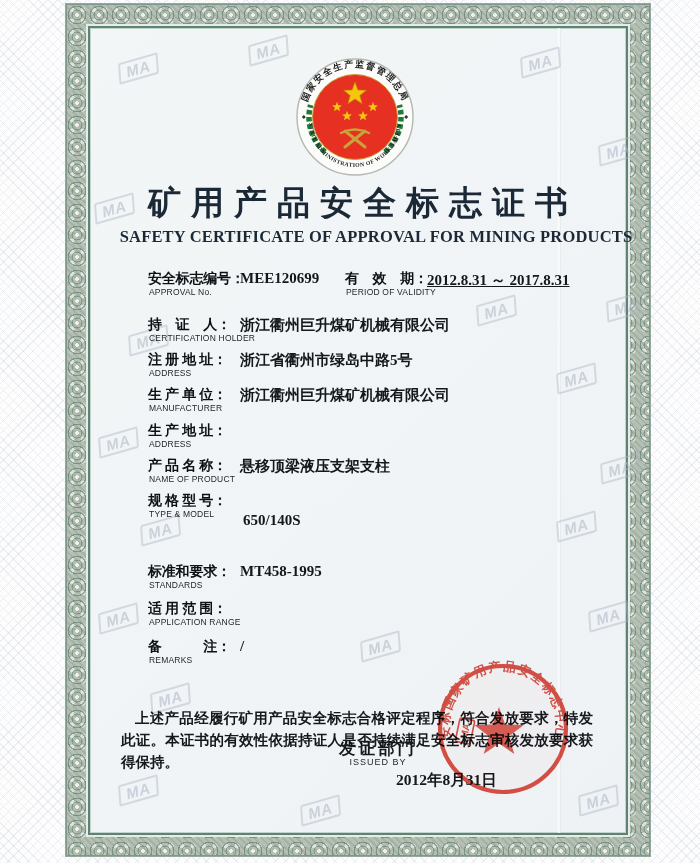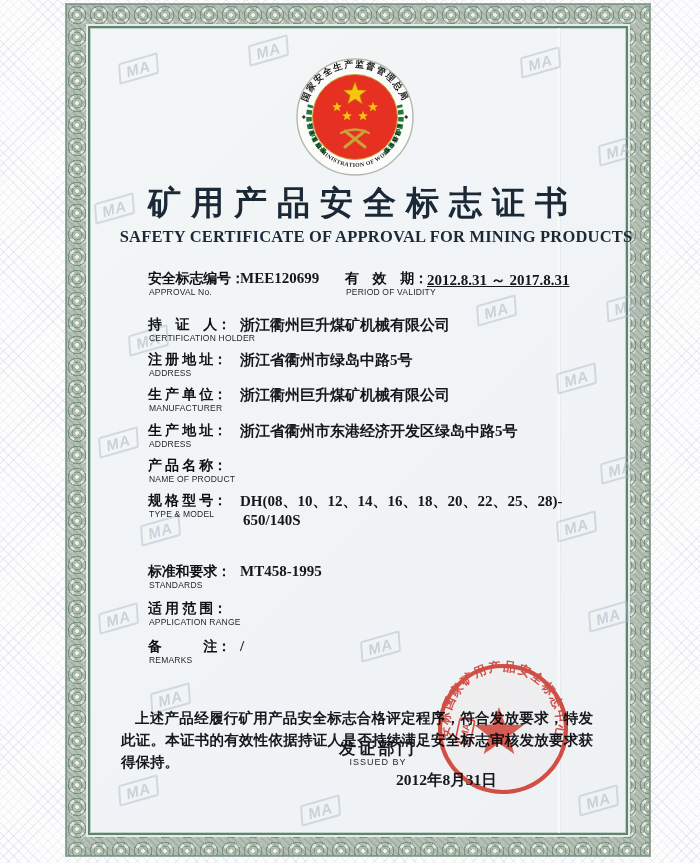--- a/index.html
+++ b/index.html
@@ -158,30 +158,29 @@
         <span class="fval">浙江省衢州市绿岛中路5号</span>
       </div>
       <div class="row" style="top: 386px;">
         <span class="flabel">生 产 单 位：</span>
         <span class="fcap">MANUFACTURER</span>
         <span class="fval">浙江衢州巨升煤矿机械有限公司</span>
       </div>
       <div class="row" style="top: 422px;">
         <span class="flabel">生 产 地 址：</span>
         <span class="fcap">ADDRESS</span>
-        <span class="fval">浙江省衢州市东港经济开发区绿岛中路5号</span>
       </div>
       <div class="row" style="top: 457px;">
         <span class="flabel">产 品 名 称：</span>
         <span class="fcap">NAME OF PRODUCT</span>
+        <span class="fval">悬移顶梁液压支架支柱</span>
       </div>
       <div class="row" style="top: 492px;">
         <span class="flabel">规 格 型 号：</span>
         <span class="fcap">TYPE &amp; MODEL</span>
-        <span class="fval">DH(08、10、12、14、16、18、20、22、25、28)-</span>
         <span class="fval fval2">650/140S</span>
       </div>
       <div class="row" style="top: 563px;">
         <span class="flabel">标准和要求：</span>
         <span class="fcap">STANDARDS</span>
         <span class="fval">MT458-1995</span>
       </div>
       <div class="row" style="top: 600px;">
         <span class="flabel">适 用 范 围：</span>
         <span class="fcap">APPLICATION RANGE</span>

